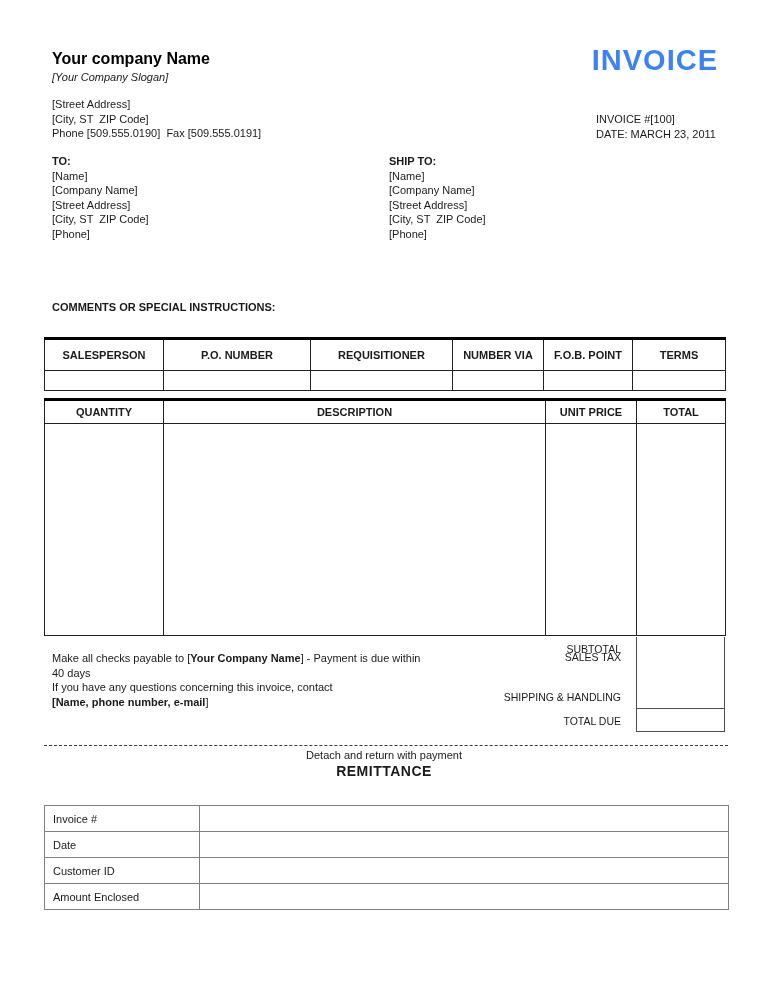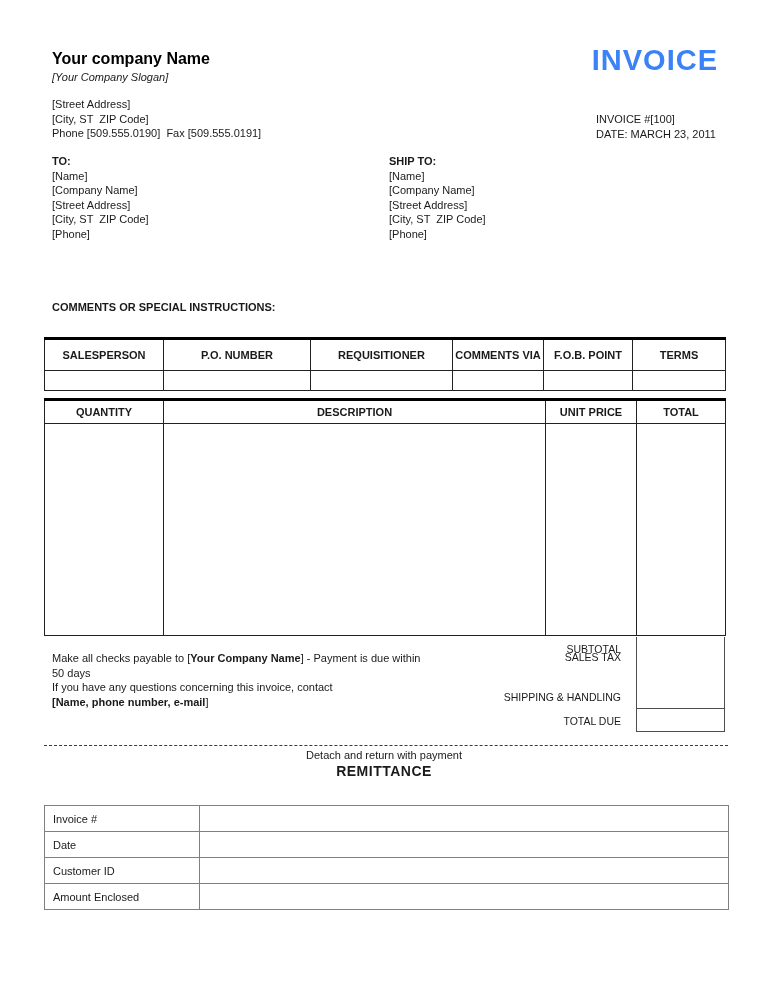--- a/index.html
+++ b/index.html
@@ -115,21 +115,21 @@
         <col style="width:142px">
       <col style="width:91px">
         <col style="width:89px">
         <col style="width:93px">
     </colgroup>
     <tbody>
         <tr>
       <th>SALESPERSON</th>
       <th>P.O. NUMBER</th>
       <th>REQUISITIONER</th>
-      <th>COMMENTS VIA</th>
+      <th>NUMBER VIA</th>
       <th>F.O.B. POINT</th>
       <th>TERMS</th>
     </tr>
     <tr>
       <td class="blank"></td>
       <td class="blank"></td>
       <td class="blank"></td>
       <td class="blank"></td>
       <td class="blank"></td>
       <td class="blank"></td>
@@ -156,21 +156,21 @@
       <td class="body-cell"></td>
       <td class="body-cell"></td>
       <td class="body-cell"></td>
     </tr>
   </tbody>
     </table>
 
   <div class="totals-area">
     <div class="pay-note">
       <div><span>Make all checks payable to [</span><b>Your Company Name</b><span>] - Payment is due within</span></div>
-      <div>50 days</div>
+      <div>40 days</div>
       <div>If you have any questions concerning this invoice, contact</div>
       <div><b>[Name, phone number, e-mail</b><span>]</span></div>
     </div>
 
     <div class="totals-label-row tl-0">SUBTOTAL</div>
     <div class="totals-label-row tl-1">SALES TAX</div>
     <div class="totals-label-row tl-2">SHIPPING &amp; HANDLING</div>
     <div class="totals-label-row tl-3">TOTAL DUE</div>
 
     <div class="totals-box">

